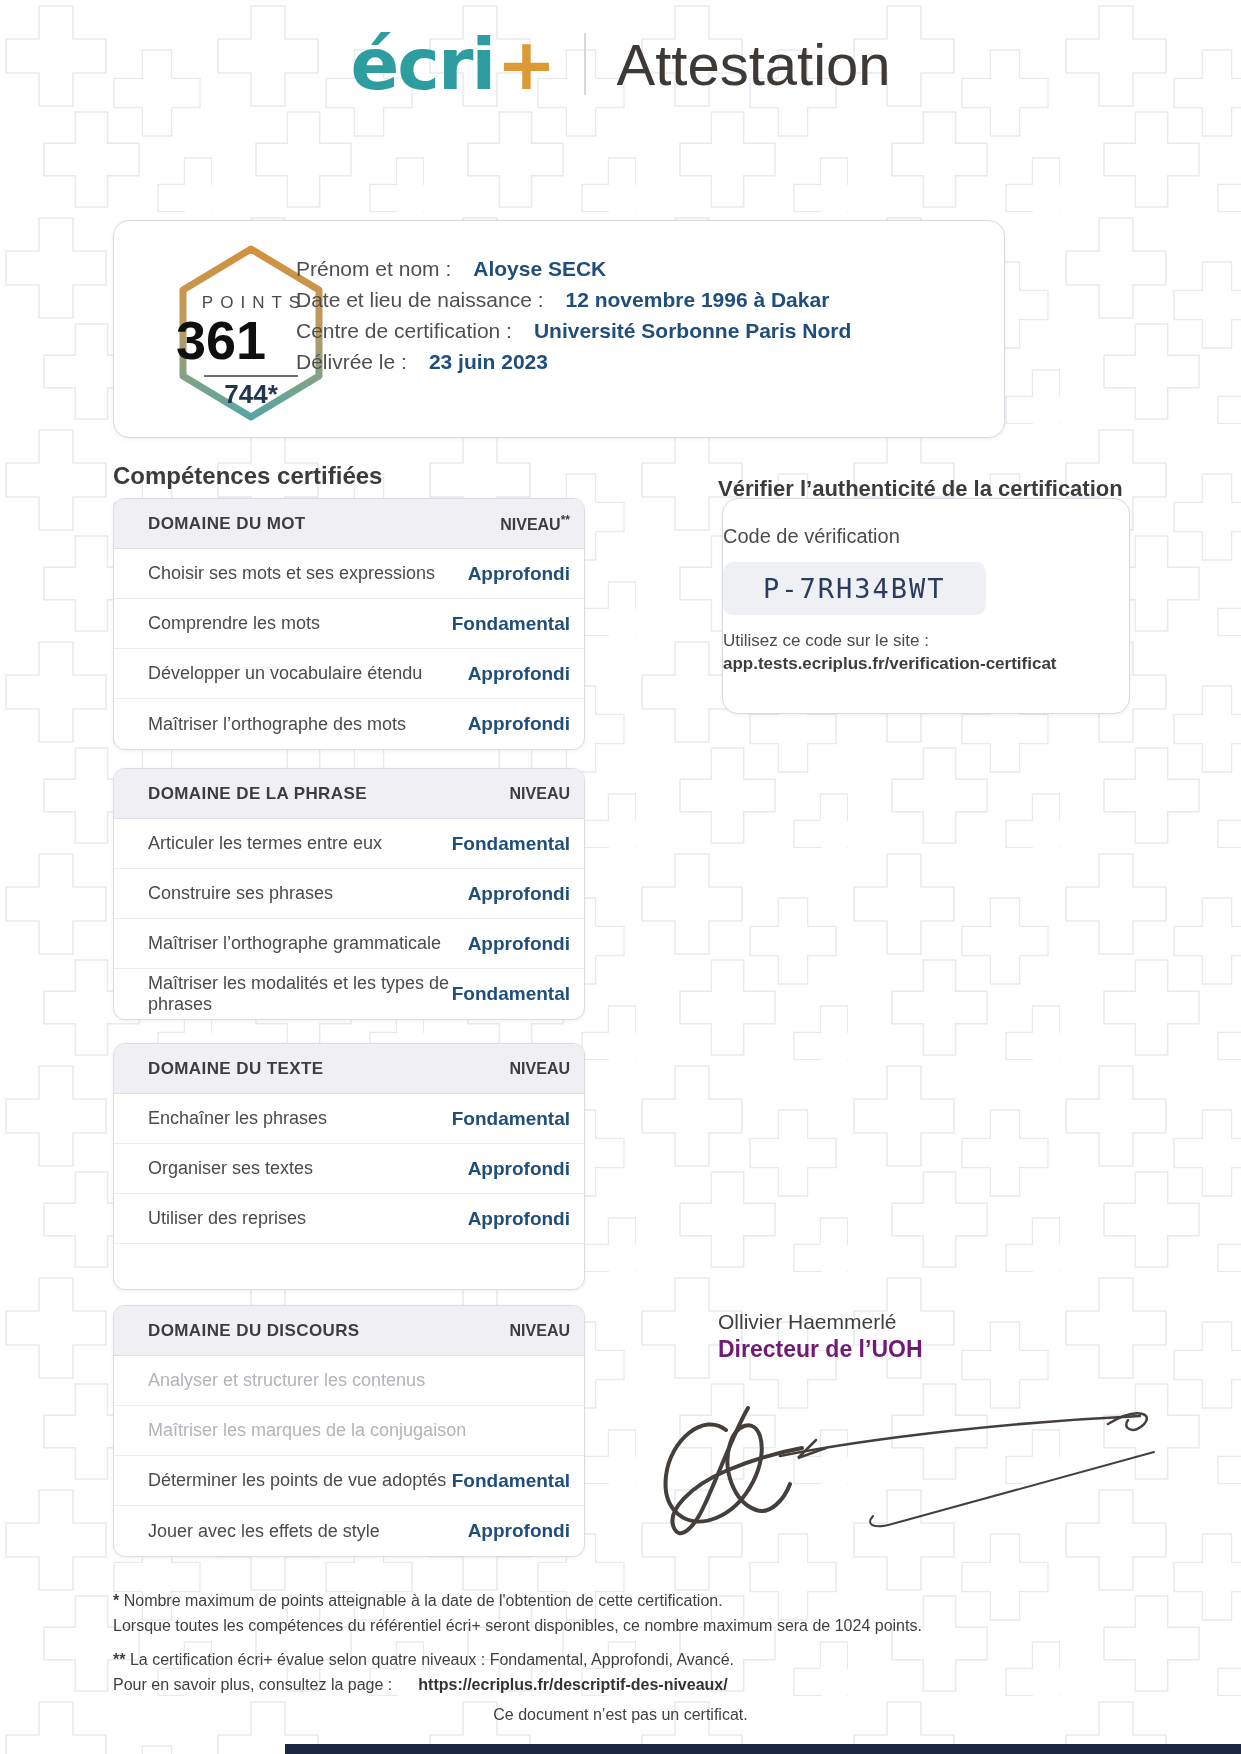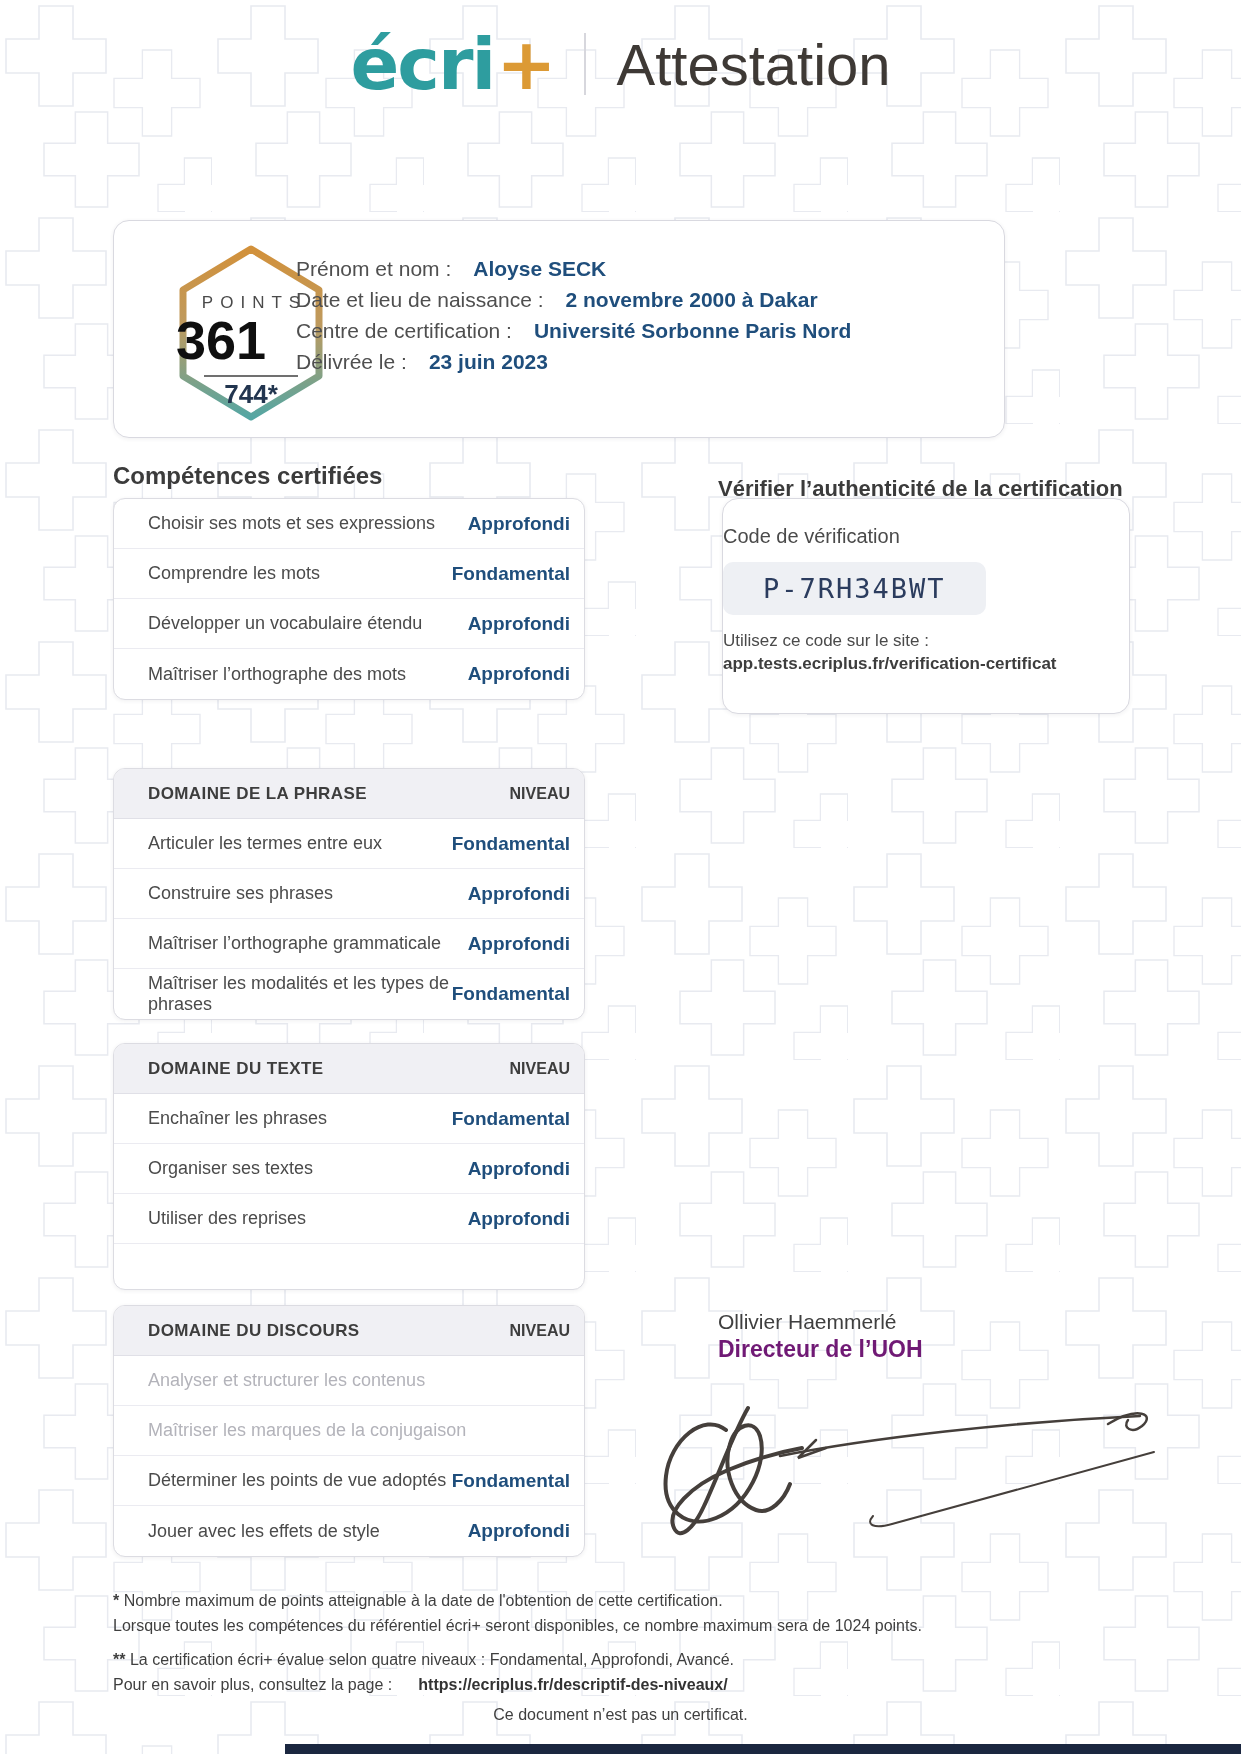--- a/index.html
+++ b/index.html
@@ -113,37 +113,41 @@
       <div class="hex-rule"></div>
       <div class="hex-max">744*</div>
     </div>
     <div class="fields">
       <div class="field-row">
         <span class="field-label">Prénom et nom :</span>
         <span class="field-value">Aloyse SECK</span>
       </div>
       <div class="field-row">
         <span class="field-label">Date et lieu de naissance :</span>
-        <span class="field-value">2 novembre 2000 à Dakar</span>
+        <span class="field-value">12 novembre 1996 à Dakar</span>
       </div>
       <div class="field-row">
         <span class="field-label">Centre de certification :</span>
         <span class="field-value">Université Sorbonne Paris Nord</span>
       </div>
       <div class="field-row">
         <span class="field-label">Délivrée le :</span>
         <span class="field-value">23 juin 2023</span>
       </div>
     </div>
   </div>
 
   <div class="layer left-heading">Compétences certifiées</div>
   <div class="layer right-heading">Vérifier l’authenticité de la certification</div>
 
   <div class="ctable t1">
+    <div class="thead">
+      <span class="domain">DOMAINE DU MOT</span>
+      <span class="niveau"><span>NIVEAU</span><sup>**</sup></span>
+    </div>
     <div class="trow">
       <span class="skill">Choisir ses mots et ses expressions</span>
       <span class="level">Approfondi</span>
     </div>
     <div class="trow">
       <span class="skill">Comprendre les mots</span>
       <span class="level">Fondamental</span>
     </div>
     <div class="trow">
       <span class="skill">Développer un vocabulaire étendu</span>

